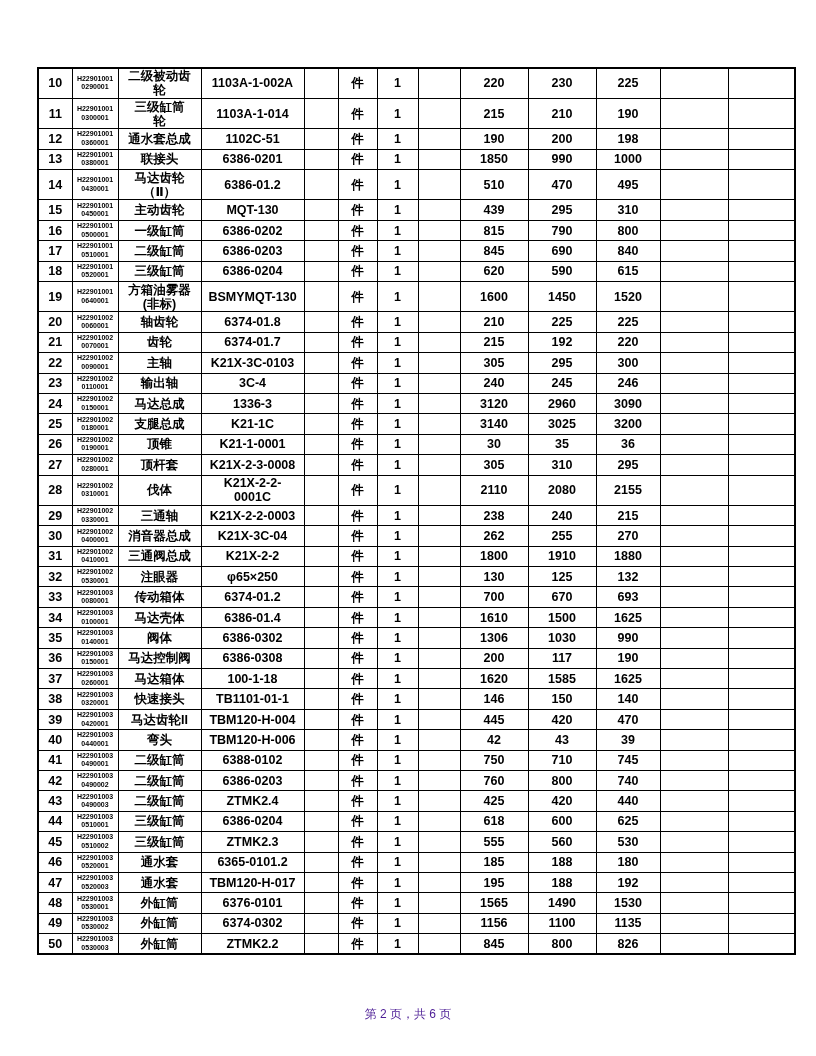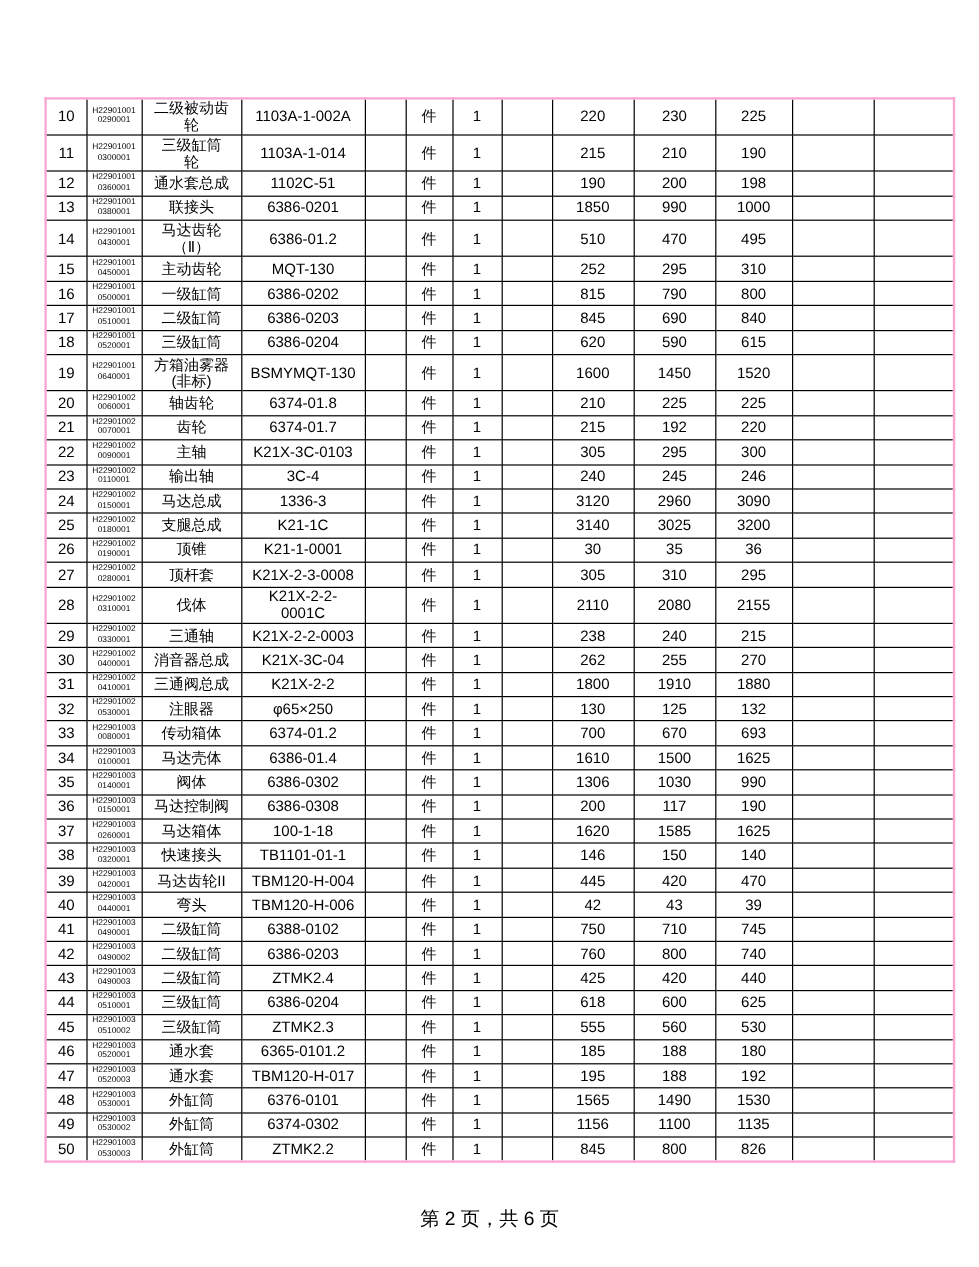--- a/index.html
+++ b/index.html
@@ -10,25 +10,26 @@
   body {
     position: relative;
     width: 816px;
     height: 1056px;
     font-family: "Liberation Sans", "DejaVu Sans", sans-serif;
     color: #000000;
   }
   #parts-table {
     position: absolute;
     left: 37px;
-    top: 81px;
+    top: 67px;
     width: 757px;
     border-collapse: collapse;
     table-layout: fixed;
-    border: 2px solid #f9a8d4;
+    border: 2px solid #000000;
+    font-weight: bold;
   }
   #parts-table td {
     border: 1px solid #000;
     padding: 0 1px;
     text-align: center;
     vertical-align: middle;
     font-size: 12.5px;
     line-height: 1.12;
     white-space: pre-line;
     overflow: hidden;
@@ -39,22 +40,22 @@
     letter-spacing: 0;
   }
   tr.h-std { height: 20.4px; padding-left: 12px; }
   tr.h-tall { height: 30.4px; }
   .page-footer {
     position: absolute;
     left: 0;
     top: 1006px;
     width: 816px;
     text-align: center;
-    font-size: 16px;
-    color: #000000;
+    font-size: 12px;
+    color: #4c1d95;
   }
 </style>
 </head>
 <body>
 
 <table id="parts-table">
   <colgroup>
     <col style="width:34px">
     <col style="width:46px">
     <col style="width:83px">
@@ -156,21 +157,21 @@
       <tr class="h-std">
         <td>15</td>
         <td class="c-id">H22901001
 0450001</td>
         <td>主动齿轮</td>
         <td>MQT-130</td>
         <td></td>
         <td>件</td>
         <td>1</td>
         <td></td>
-        <td>252</td>
+        <td>439</td>
         <td>295</td>
         <td>310</td>
         <td></td>
         <td></td>
       </tr>
       <tr class="h-std">
         <td>16</td>
         <td class="c-id">H22901001
 0500001</td>
         <td>一级缸筒</td>

